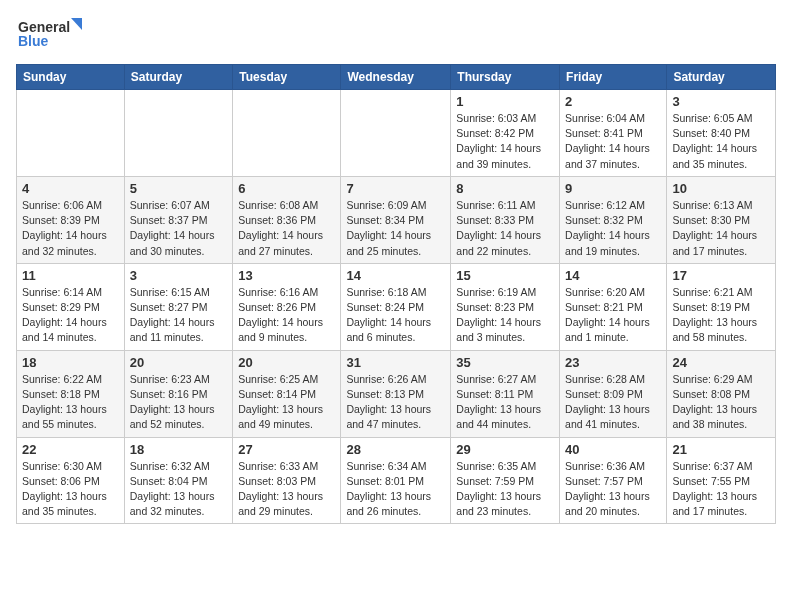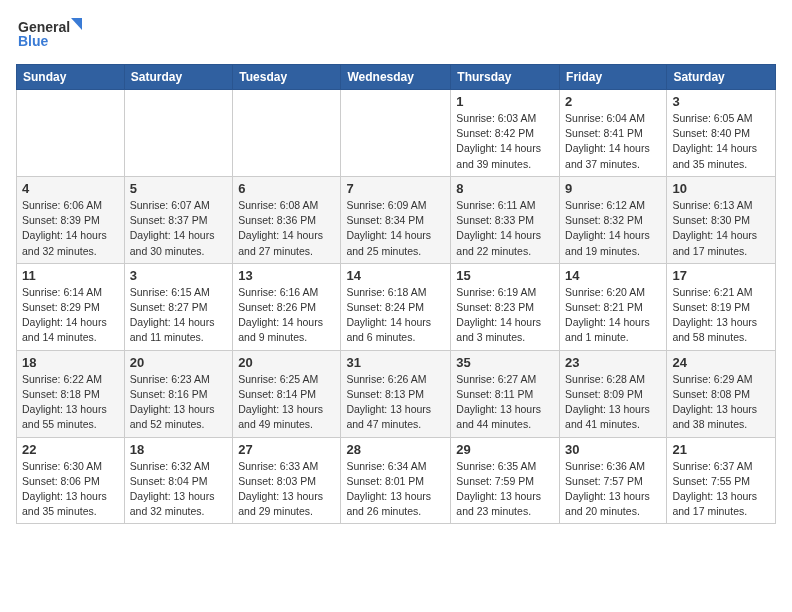--- a/index.html
+++ b/index.html
@@ -228,21 +228,21 @@
         </td>
         <td>
           <span class="day-number">28</span>
           <div class="day-info">Sunrise: 6:34 AM<br>Sunset: 8:01 PM<br>Daylight: 13 hours<br>and 26 minutes.</div>
         </td>
         <td>
           <span class="day-number">29</span>
           <div class="day-info">Sunrise: 6:35 AM<br>Sunset: 7:59 PM<br>Daylight: 13 hours<br>and 23 minutes.</div>
         </td>
         <td>
-          <span class="day-number">30</span>
+          <span class="day-number">40</span>
           <div class="day-info">Sunrise: 6:36 AM<br>Sunset: 7:57 PM<br>Daylight: 13 hours<br>and 20 minutes.</div>
         </td>
         <td>
           <span class="day-number">21</span>
           <div class="day-info">Sunrise: 6:37 AM<br>Sunset: 7:55 PM<br>Daylight: 13 hours<br>and 17 minutes.</div>
         </td>
       </tr>
     </tbody>
 </table>
 

